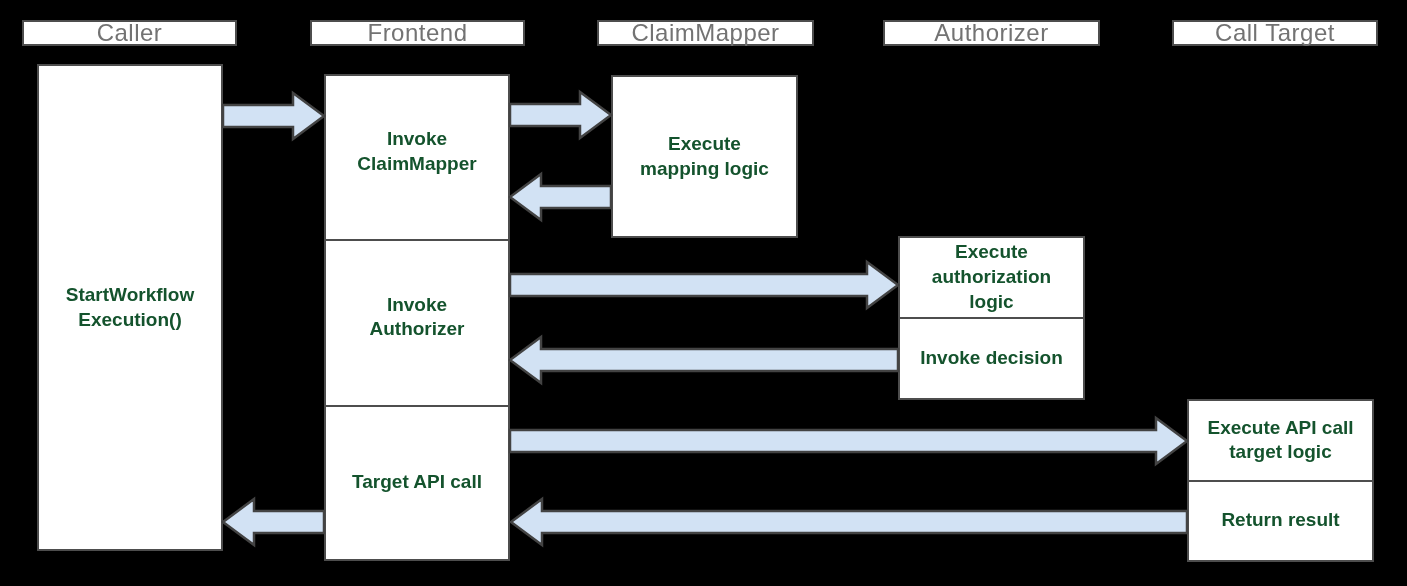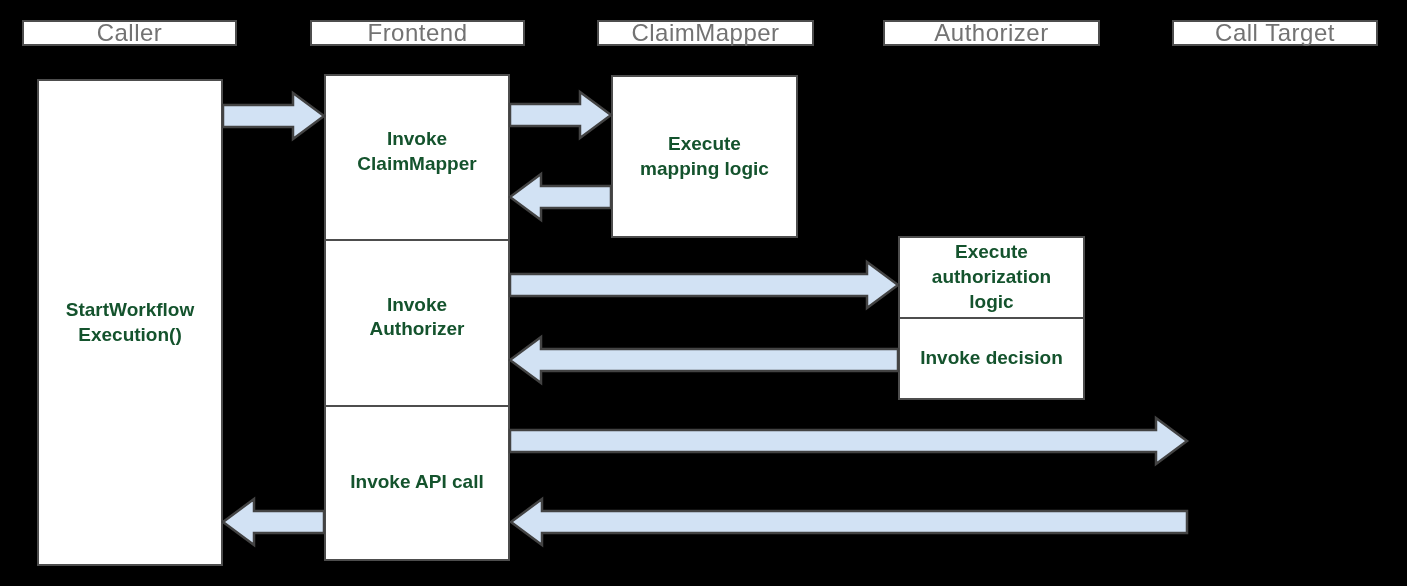--- a/index.html
+++ b/index.html
@@ -61,21 +61,21 @@
     stroke-width: 2.5;
     stroke-linejoin: miter;
   }
   
   #hdr-caller      { left: 22px;   width: 215px; }
   #hdr-frontend    { left: 310px;  width: 215px; }
   #hdr-claimmapper { left: 597px;  width: 217px; }
   #hdr-authorizer  { left: 883px;  width: 217px; }
   #hdr-calltarget  { left: 1172px; width: 206px; }
   
-  #act-caller      { left: 37px;   top: 79px;  width: 186px; height: 487px; }
+  #act-caller      { left: 37px;   top: 64px;  width: 186px; height: 487px; }
   #act-frontend    { left: 324px;  top: 74px;  width: 186px; height: 487px; gap: 11px; }
   #act-claimmapper { left: 611px;  top: 75px;  width: 187px; height: 163px; }
   #act-authorizer  { left: 898px;  top: 236px; width: 187px; height: 164px; }
   #act-calltarget  { left: 1187px; top: 399px; width: 187px; height: 163px; }
 </style>
 </head>
 <body>
 
 <div class="stage">
 
@@ -98,35 +98,40 @@
   <div class="act" id="act-caller">
     <div class="seg">StartWorkflow
 Execution()</div>
   </div>
 
   <div class="act" id="act-frontend">
     <div class="seg">Invoke
 ClaimMapper</div>
     <div class="seg">Invoke
 Authorizer</div>
-    <div class="seg">Invoke API call</div>
+    <div class="seg">Target API call</div>
   </div>
 
   <div class="act" id="act-claimmapper">
     <div class="seg">Execute
 mapping logic</div>
   </div>
 
   <div class="act" id="act-authorizer">
     <div class="seg">Execute
 authorization
 logic</div>
     <div class="seg">Invoke decision</div>
   </div>
 
+  <div class="act" id="act-calltarget">
+    <div class="seg">Execute API call
+target logic</div>
+    <div class="seg">Return result</div>
+  </div>
 
   <svg class="arrow-layer" viewBox="0 0 1407 586">
     <polygon points="223,105 293,105 293,93 324,116 293,139 293,127 223,127"></polygon>
     <polygon points="510,104 580,104 580,92 611,115 580,138 580,126 510,126"></polygon>
     <polygon points="611,186 541,186 541,174 510,197 541,220 541,208 611,208"></polygon>
     <polygon points="510,274 867,274 867,262 898,285 867,308 867,296 510,296"></polygon>
     <polygon points="898,349 541,349 541,337 510,360 541,383 541,371 898,371"></polygon>
     <polygon points="510,430 1156,430 1156,418 1187,441 1156,464 1156,452 510,452"></polygon>
     <polygon points="1187,511 542,511 542,499 511,522 542,545 542,533 1187,533"></polygon>
     <polygon points="324,511 254,511 254,499 223,522 254,545 254,533 324,533"></polygon>

